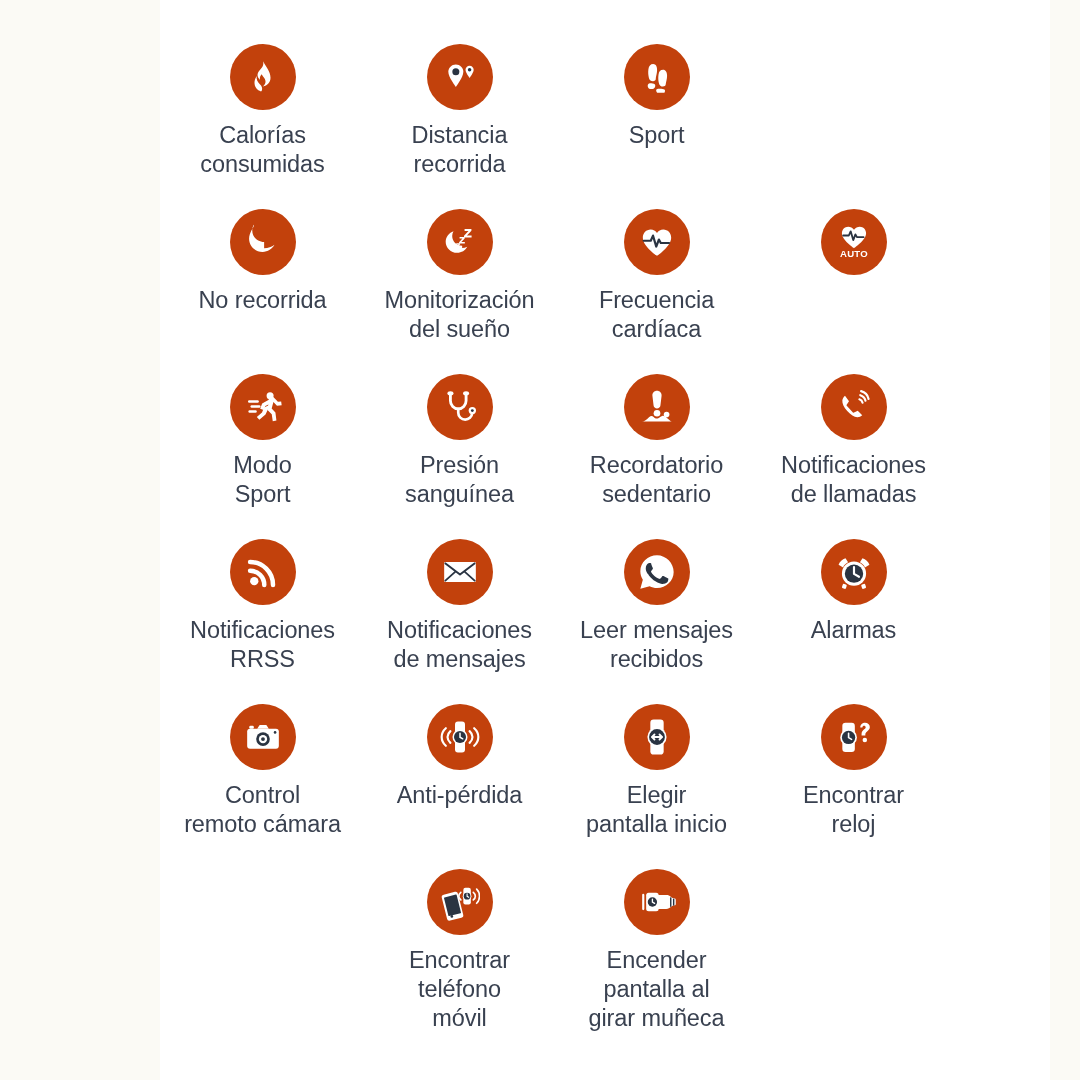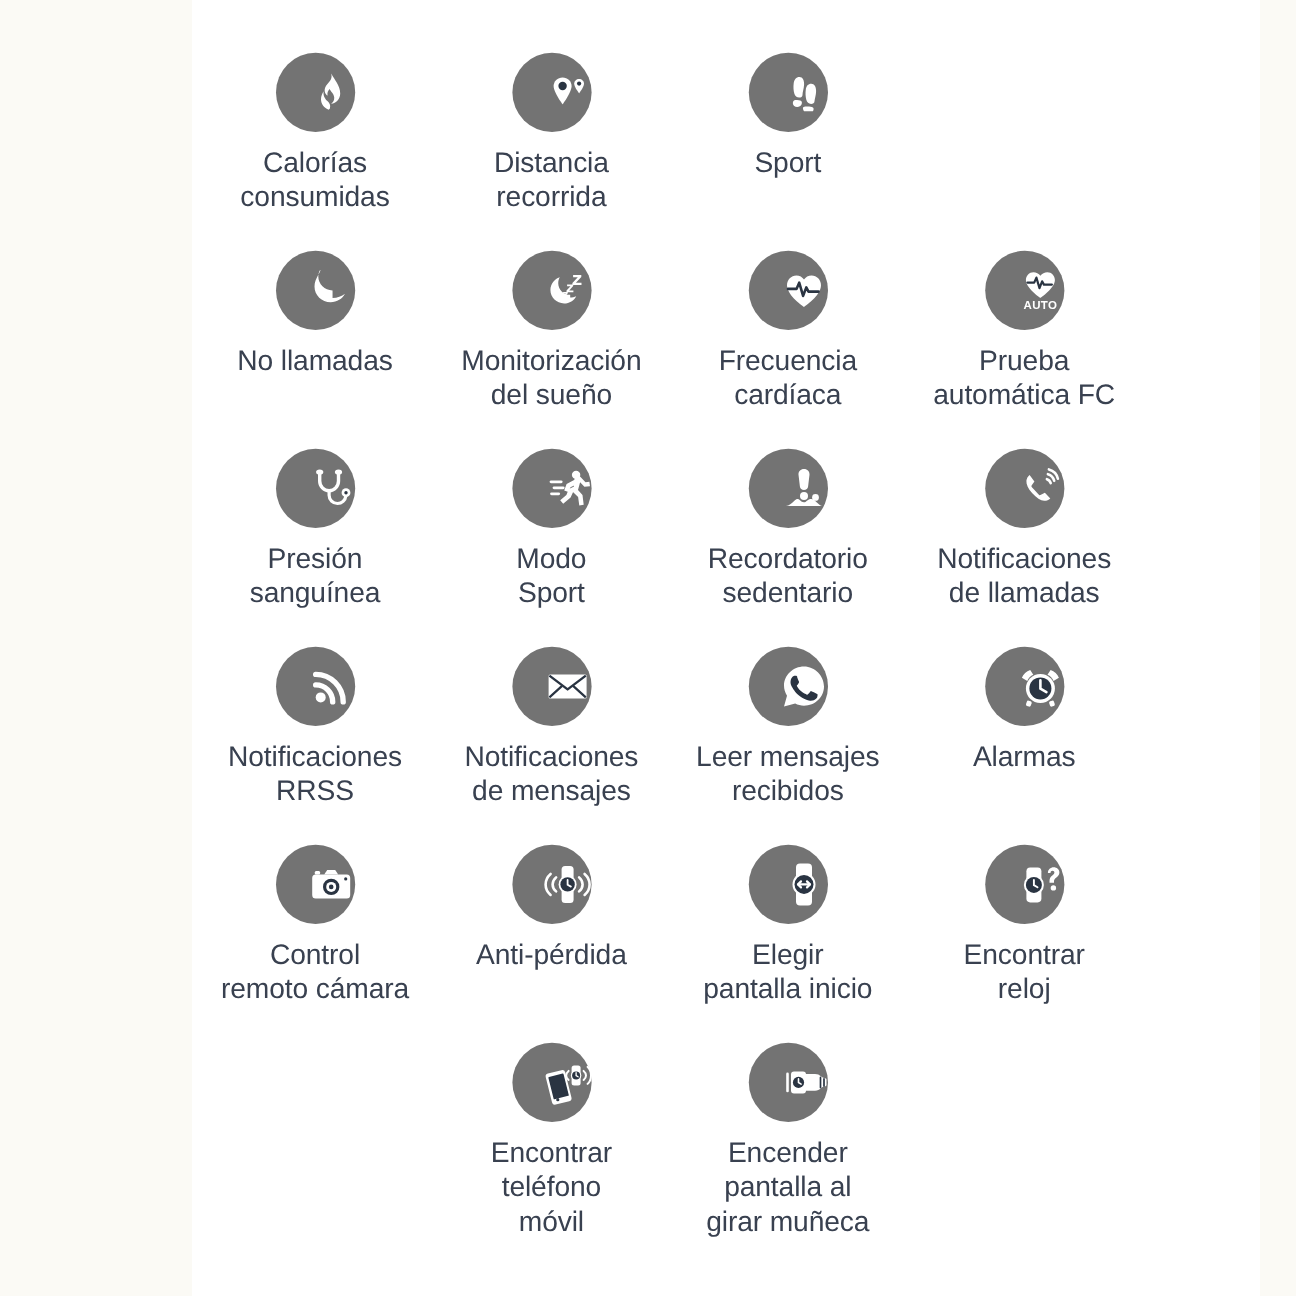--- a/index.html
+++ b/index.html
@@ -45,24 +45,24 @@
     width:197px;
     display:flex;
     flex-direction:column;
     align-items:center;
     flex:0 0 197px;
   }
 
   .icon-circle{
     width:66px;height:66px;
     border-radius:50%;
-    background:#737373;
+    background:#c2410c;
     display:flex;
     align-items:center;
-    justify-content:flex-end;
+    justify-content:center;
     margin-bottom:11px;
     flex:0 0 auto;
   }
   .icon-circle svg{display:block;}
 
   .label{
     font-size:23.5px;
     line-height:29px;
     color:#394150;
     text-align:center;
@@ -110,21 +110,21 @@
           <div class="label">Sport</div>
         </div>
       </div>
       <div class="row">
         <div class="cell">
           <div class="icon-circle">
             <svg width="40" height="40" viewBox="0 0 48 48" fill="none" xmlns="http://www.w3.org/2000/svg">
               <path d="M33 30.5c-8.3 0-15-6.5-15-14.5 0-2.6.7-5.1 2-7.2C21.6 10.4 14 17.6 14 26.4 14 35.6 21.6 43 31 43c6.6 0 12.3-3.6 15.1-8.9-3.5 2.8-8 4.4-13.1 4.4z" fill="#ffffff" transform="translate(-6,-5) scale(0.95)"></path>
             </svg>
           </div>
-          <div class="label">No llamadas</div>
+          <div class="label">No recorrida</div>
         </div>
         <div class="cell">
           <div class="icon-circle">
             <svg width="40" height="40" viewBox="0 0 48 48" fill="none" xmlns="http://www.w3.org/2000/svg">
               <path d="M30 32c-7.2 0-13-5.7-13-12.7 0-2.3.6-4.4 1.7-6.3C13 14.8 8.5 20.3 8.5 26.8c0 8 6.7 14.5 14.9 14.5 5.8 0 10.8-3.2 13.2-7.9-2.1 1-4.3 1.6-6.6 1.6z" fill="#ffffff" transform="translate(-1,-1) scale(0.92)"></path>
               <path d="M29.5 8.5h8.2v2.1l-5.4 5.7h5.6v2.4h-9.1v-2.1l5.4-5.7h-4.7V8.5z" fill="#ffffff"></path>
               <path d="M23.5 18h6.1v1.7l-4 4.3h4.2v1.9h-6.9v-1.7l4-4.3h-3.4V18z" fill="#ffffff"></path>
               <path d="M19.5 25.5h4.7v1.3l-3.1 3.3h3.3v1.5h-5.3v-1.3l3.1-3.3h-2.7v-1.5z" fill="#ffffff"></path>
             </svg>
           </div>
@@ -140,49 +140,48 @@
           <div class="label">Frecuencia<br>cardíaca</div>
         </div>
         <div class="cell">
           <div class="icon-circle">
             <svg width="40" height="40" viewBox="0 0 48 48" fill="none" xmlns="http://www.w3.org/2000/svg">
               <path d="M24 31.5S9.5 22 9.5 13.6C9.5 9.2 12.9 5.8 17 5.8c2.8 0 5.3 1.4 7 3.6 1.7-2.2 4.2-3.6 7-3.6 4.1 0 7.5 3.4 7.5 7.8C38.5 22 24 31.5 24 31.5z" fill="#ffffff"></path>
               <path d="M11 16.2h6.8l2.2-5 3.1 10.5 2.6-6.8 1.8 3.3h8" stroke="#2a3442" stroke-width="2.2" fill="none" stroke-linecap="round" stroke-linejoin="round"></path>
               <text x="24" y="42.5" font-family="Liberation Sans, sans-serif" font-size="11.5" font-weight="bold" fill="#ffffff" text-anchor="middle" letter-spacing="0.3">AUTO</text>
             </svg>
           </div>
-          <div class="label">Prueba<br>automática FC</div>
-        </div>
-      </div>
-      <div class="row">
+        </div>
+      </div>
+      <div class="row">
+        <div class="cell">
+          <div class="icon-circle">
+            <svg width="40" height="40" viewBox="0 0 48 48" fill="none" xmlns="http://www.w3.org/2000/svg">
+              <circle cx="32.5" cy="10.5" r="4.2" fill="#ffffff"></circle>
+              <path d="M30.5 15.5l-7.5 4.2-2.4 6.4 4.2 1.6 2.1-4.8 3.6-1.8-1.4 6.2 5.4 5.4 1.2 8.3 4.4-.7-1.2-9.7-4.5-4.9 2.1-7.8 4.3 4.5 5.6-.6-.6-4.4-3.9.4-5.2-5.4c-1.4-1.4-3.4-1.8-6.2 3.1z" fill="#ffffff"></path>
+              <path d="M31.7 21.5l-6.5 3.2-2.4 5.8-6.2 5.4 3 3.4 7.4-6.3 2.4-5.2z" fill="#ffffff"></path>
+              <rect x="6" y="16" width="13" height="2.9" rx="1.45" fill="#ffffff"></rect>
+              <rect x="9" y="22" width="12" height="2.9" rx="1.45" fill="#ffffff"></rect>
+              <rect x="6.5" y="28" width="10" height="2.9" rx="1.45" fill="#ffffff"></rect>
+            </svg>
+          </div>
+          <div class="label">Modo<br>Sport</div>
+        </div>
         <div class="cell">
           <div class="icon-circle">
             <svg width="40" height="40" viewBox="0 0 48 48" fill="none" xmlns="http://www.w3.org/2000/svg">
               <path d="M12.5 8v8.5c0 5.4 4.2 9.8 9.4 9.8s9.4-4.4 9.4-9.8V8" stroke="#ffffff" stroke-width="3.4" fill="none" stroke-linecap="round"></path>
               <ellipse cx="12.5" cy="7.6" rx="3.6" ry="2.6" fill="#ffffff"></ellipse>
               <ellipse cx="31.3" cy="7.6" rx="3.6" ry="2.6" fill="#ffffff"></ellipse>
               <path d="M21.9 26.3v4.6c0 4.6 3.8 8.2 8.4 8.2 4.3 0 7.9-3.2 8.3-7.4" stroke="#ffffff" stroke-width="3.2" fill="none" stroke-linecap="round"></path>
               <circle cx="38.8" cy="28.3" r="4.4" fill="#ffffff"></circle>
               <circle cx="38.8" cy="28.3" r="1.7" fill="#2a3442"></circle>
             </svg>
           </div>
           <div class="label">Presión<br>sanguínea</div>
-        </div>
-        <div class="cell">
-          <div class="icon-circle">
-            <svg width="40" height="40" viewBox="0 0 48 48" fill="none" xmlns="http://www.w3.org/2000/svg">
-              <circle cx="32.5" cy="10.5" r="4.2" fill="#ffffff"></circle>
-              <path d="M30.5 15.5l-7.5 4.2-2.4 6.4 4.2 1.6 2.1-4.8 3.6-1.8-1.4 6.2 5.4 5.4 1.2 8.3 4.4-.7-1.2-9.7-4.5-4.9 2.1-7.8 4.3 4.5 5.6-.6-.6-4.4-3.9.4-5.2-5.4c-1.4-1.4-3.4-1.8-6.2 3.1z" fill="#ffffff"></path>
-              <path d="M31.7 21.5l-6.5 3.2-2.4 5.8-6.2 5.4 3 3.4 7.4-6.3 2.4-5.2z" fill="#ffffff"></path>
-              <rect x="6" y="16" width="13" height="2.9" rx="1.45" fill="#ffffff"></rect>
-              <rect x="9" y="22" width="12" height="2.9" rx="1.45" fill="#ffffff"></rect>
-              <rect x="6.5" y="28" width="10" height="2.9" rx="1.45" fill="#ffffff"></rect>
-            </svg>
-          </div>
-          <div class="label">Modo<br>Sport</div>
         </div>
         <div class="cell">
           <div class="icon-circle">
             <svg width="40" height="40" viewBox="0 0 48 48" fill="none" xmlns="http://www.w3.org/2000/svg">
               <path d="M24 4.5c-3.4 0-5.8 2.6-5.5 5.9l1.4 11.8c.2 2 1.9 3.5 4.1 3.5s3.9-1.5 4.1-3.5l1.4-11.8c.3-3.3-2.1-5.9-5.5-5.9z" fill="#ffffff"></path>
               <circle cx="24" cy="31.5" r="4" fill="#ffffff"></circle>
               <path d="M6 41.5c3.2-.2 5.4-2.4 8.4-5.2 2.1-2 3.8-2.2 5.6-.4 1.6 1.6 3.4 2.6 5.5 1.6 1.6-.8 2.8-2.3 4.6-2.8 2.5-.7 4.2 1 6.2 2.8 2 1.8 3.8 3.6 5.7 4h-36z" fill="#ffffff"></path>
               <circle cx="35.5" cy="33" r="3.4" fill="#ffffff"></circle>
             </svg>
           </div>

